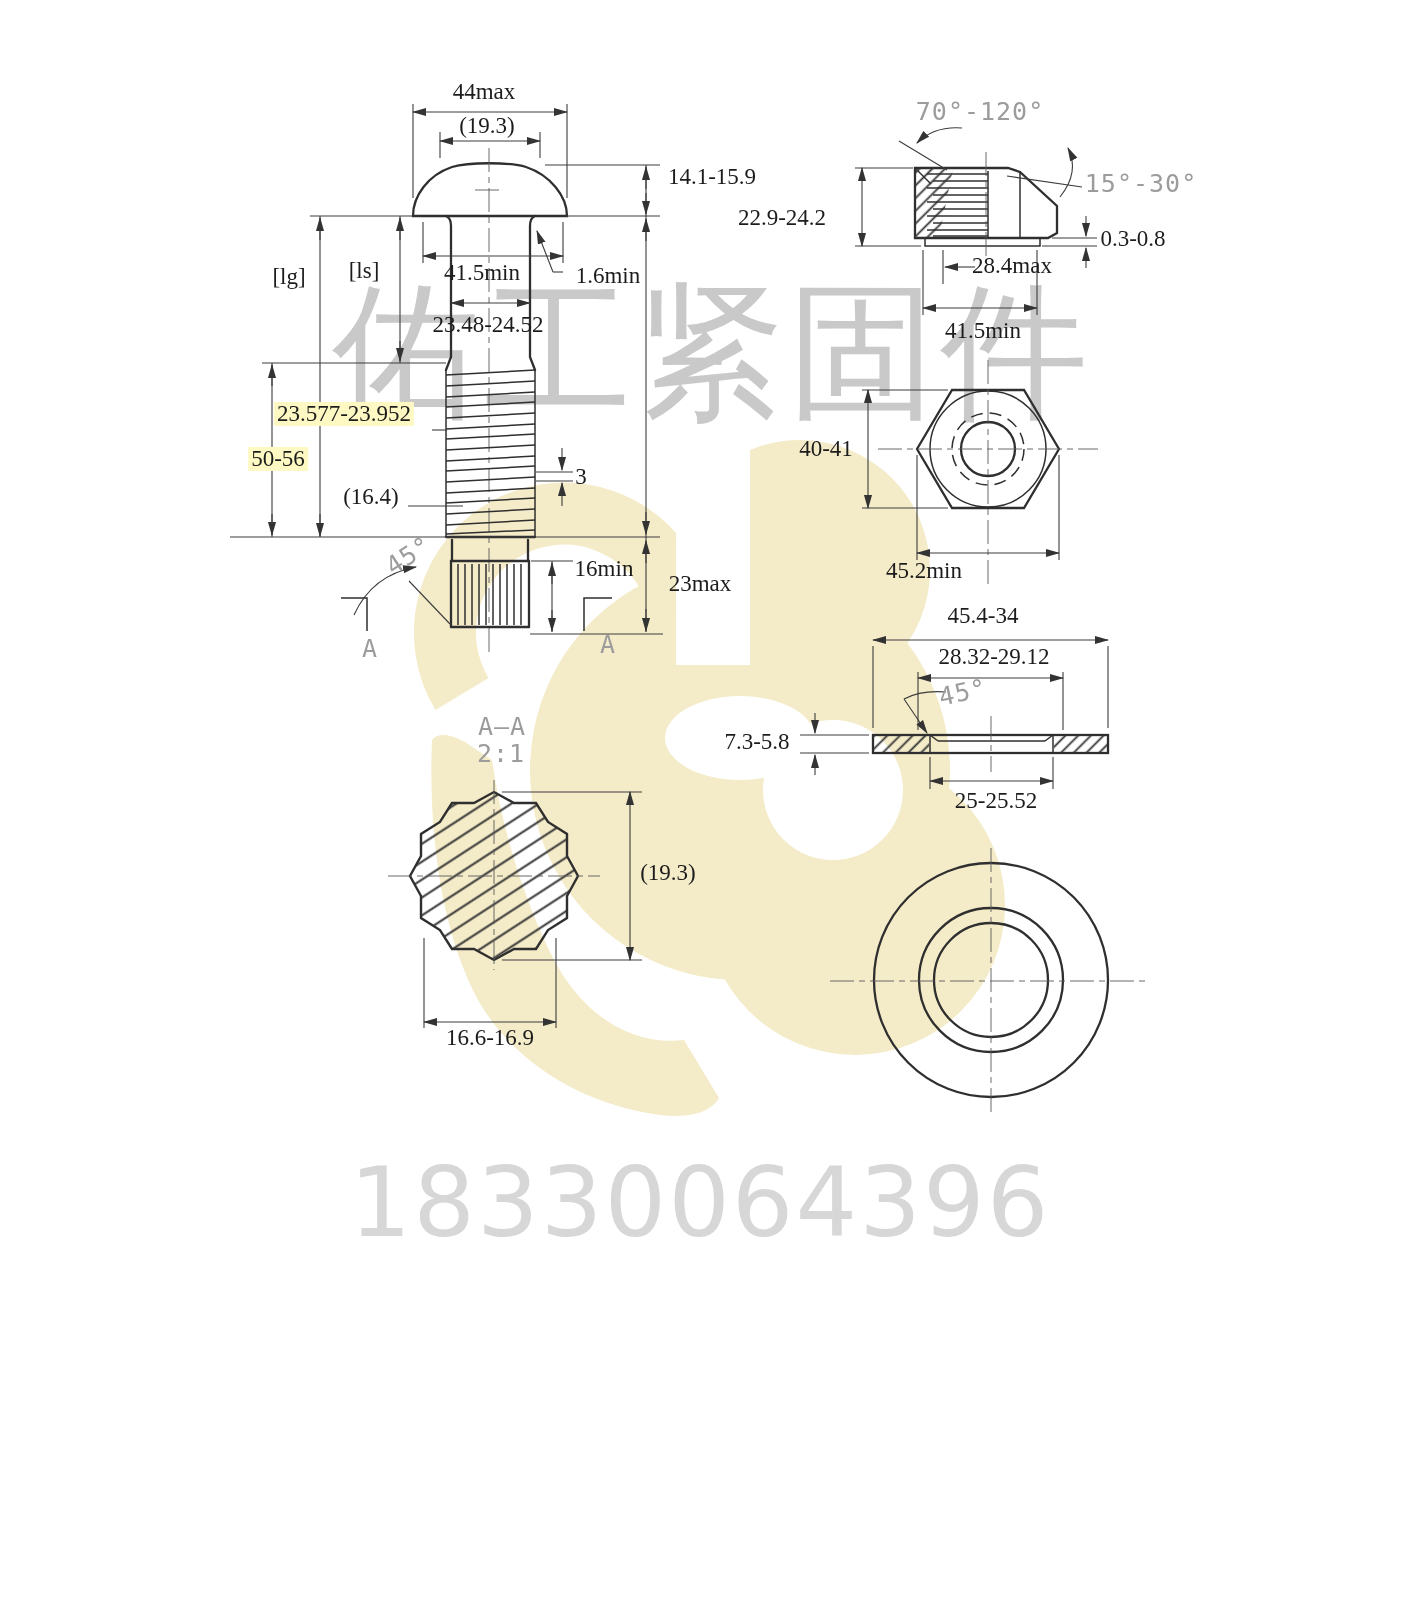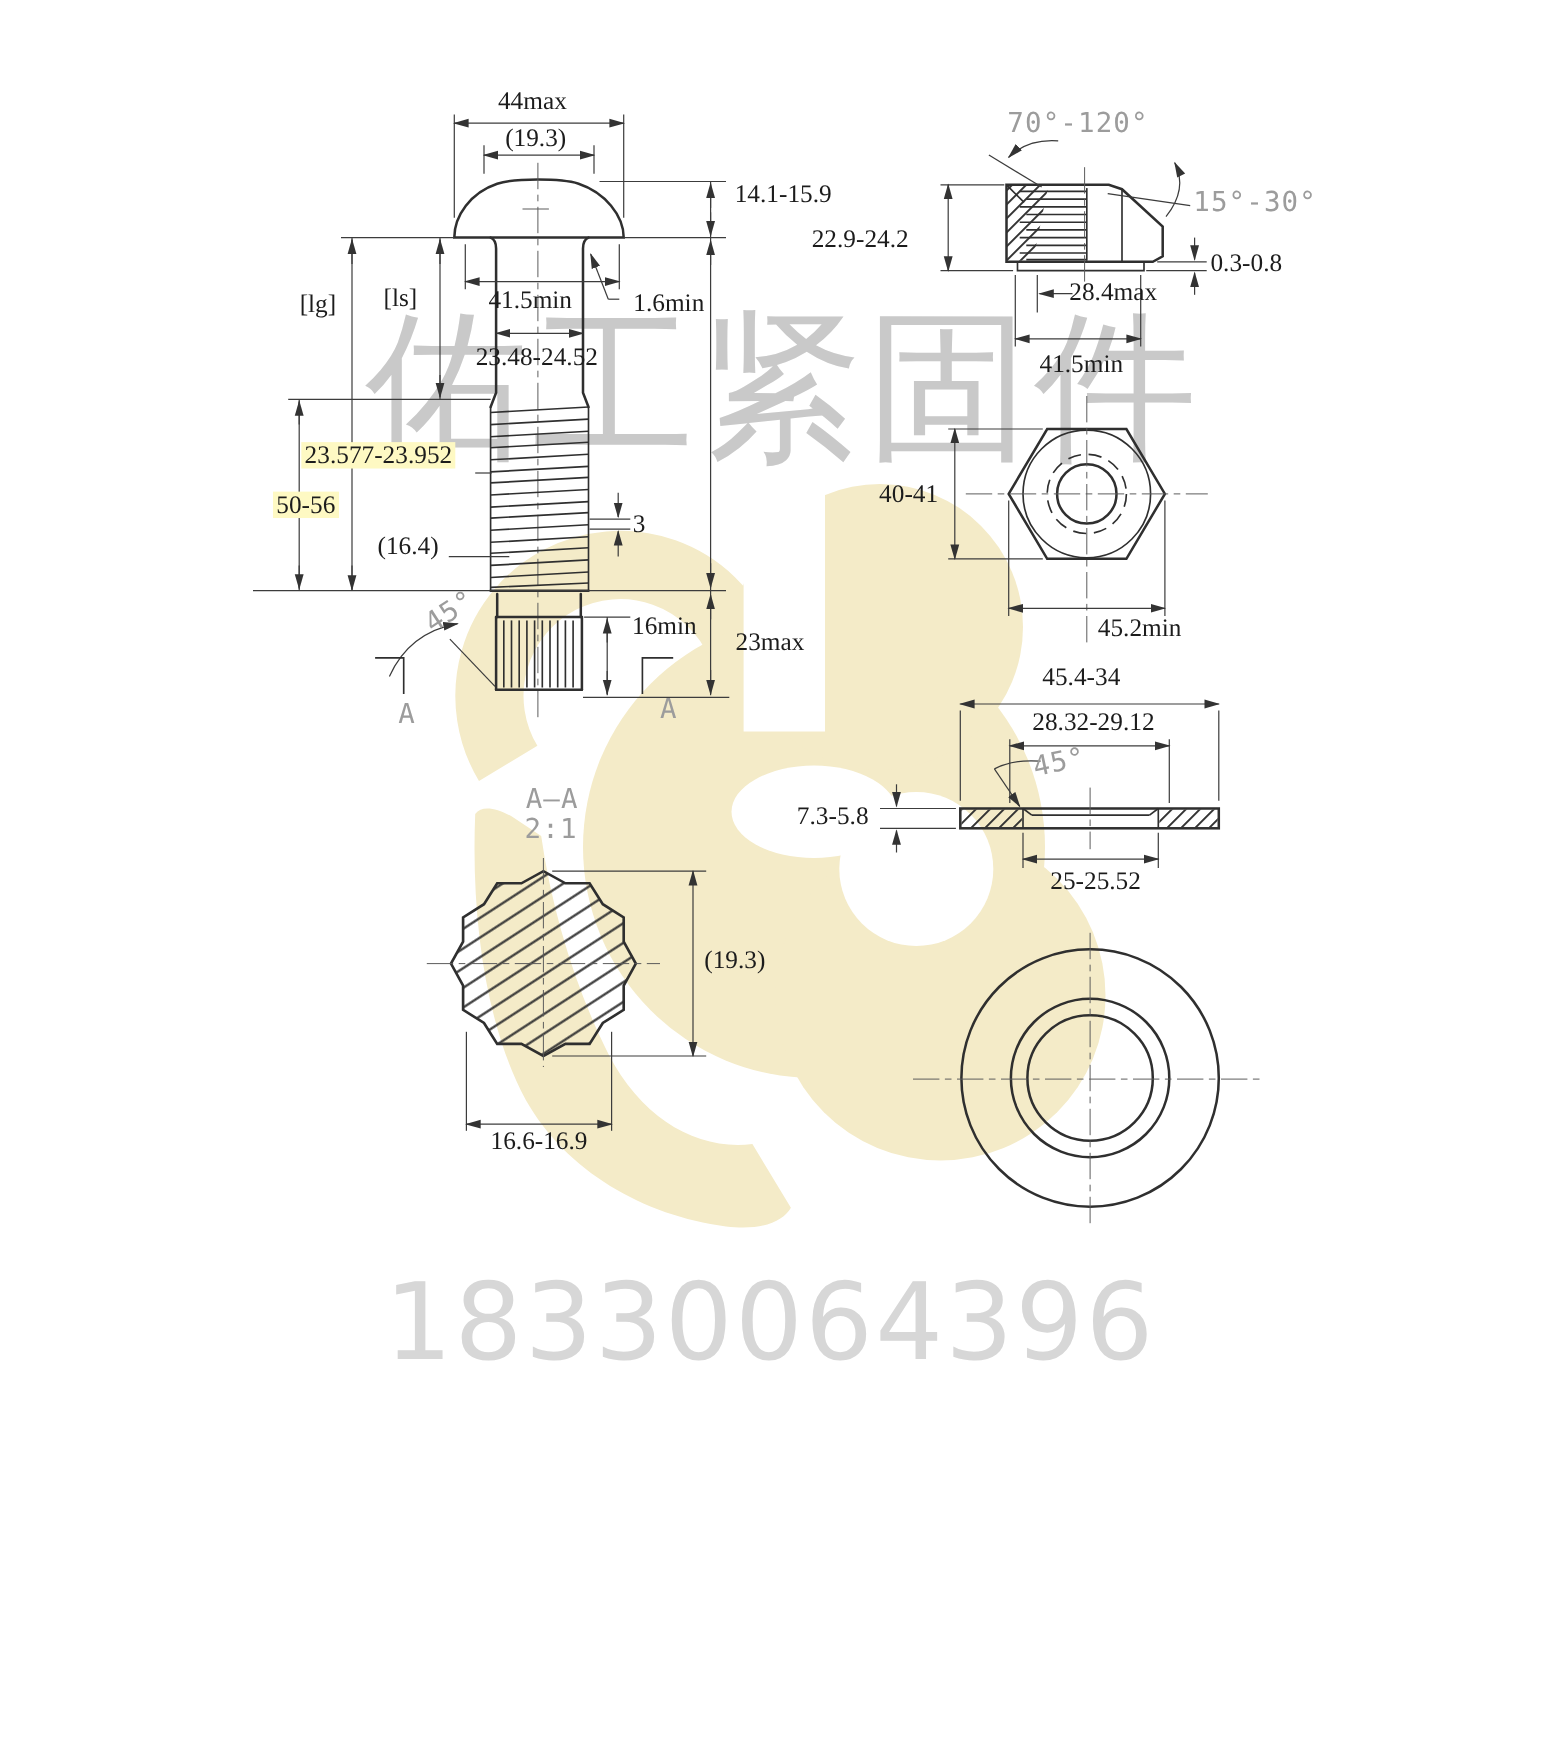--- a/index.html
+++ b/index.html
@@ -297,21 +297,21 @@
     <span class="lbl cad" style="left:608px;top:645px">A</span>
 
     <span class="lbl cad" style="left:980px;top:112px">70°-120°</span>
     <span class="lbl cad" style="left:1141px;top:184px">15°-30°</span>
     <span class="lbl" style="left:782px;top:218px">22.9-24.2</span>
     <span class="lbl" style="left:1133px;top:239px">0.3-0.8</span>
     <span class="lbl" style="left:1012px;top:266px">28.4max</span>
     <span class="lbl" style="left:983px;top:331px">41.5min</span>
 
     <span class="lbl" style="left:826px;top:449px">40-41</span>
-    <span class="lbl" style="left:1036px;top:571px">45.2min</span>
+    <span class="lbl" style="left:924px;top:571px">45.2min</span>
 
     <span class="lbl" style="left:983px;top:616px">45.4-34</span>
     <span class="lbl" style="left:994px;top:657px">28.32-29.12</span>
     <span class="lbl cad r12" style="left:963px;top:693px">45°</span>
     <span class="lbl" style="left:757px;top:742px">7.3-5.8</span>
     <span class="lbl" style="left:996px;top:801px">25-25.52</span>
 
     <span class="lbl cad" style="left:502px;top:727px">A—A</span>
     <span class="lbl cad" style="left:501px;top:754px">2:1</span>
     <span class="lbl" style="left:668px;top:873px">(19.3)</span>

